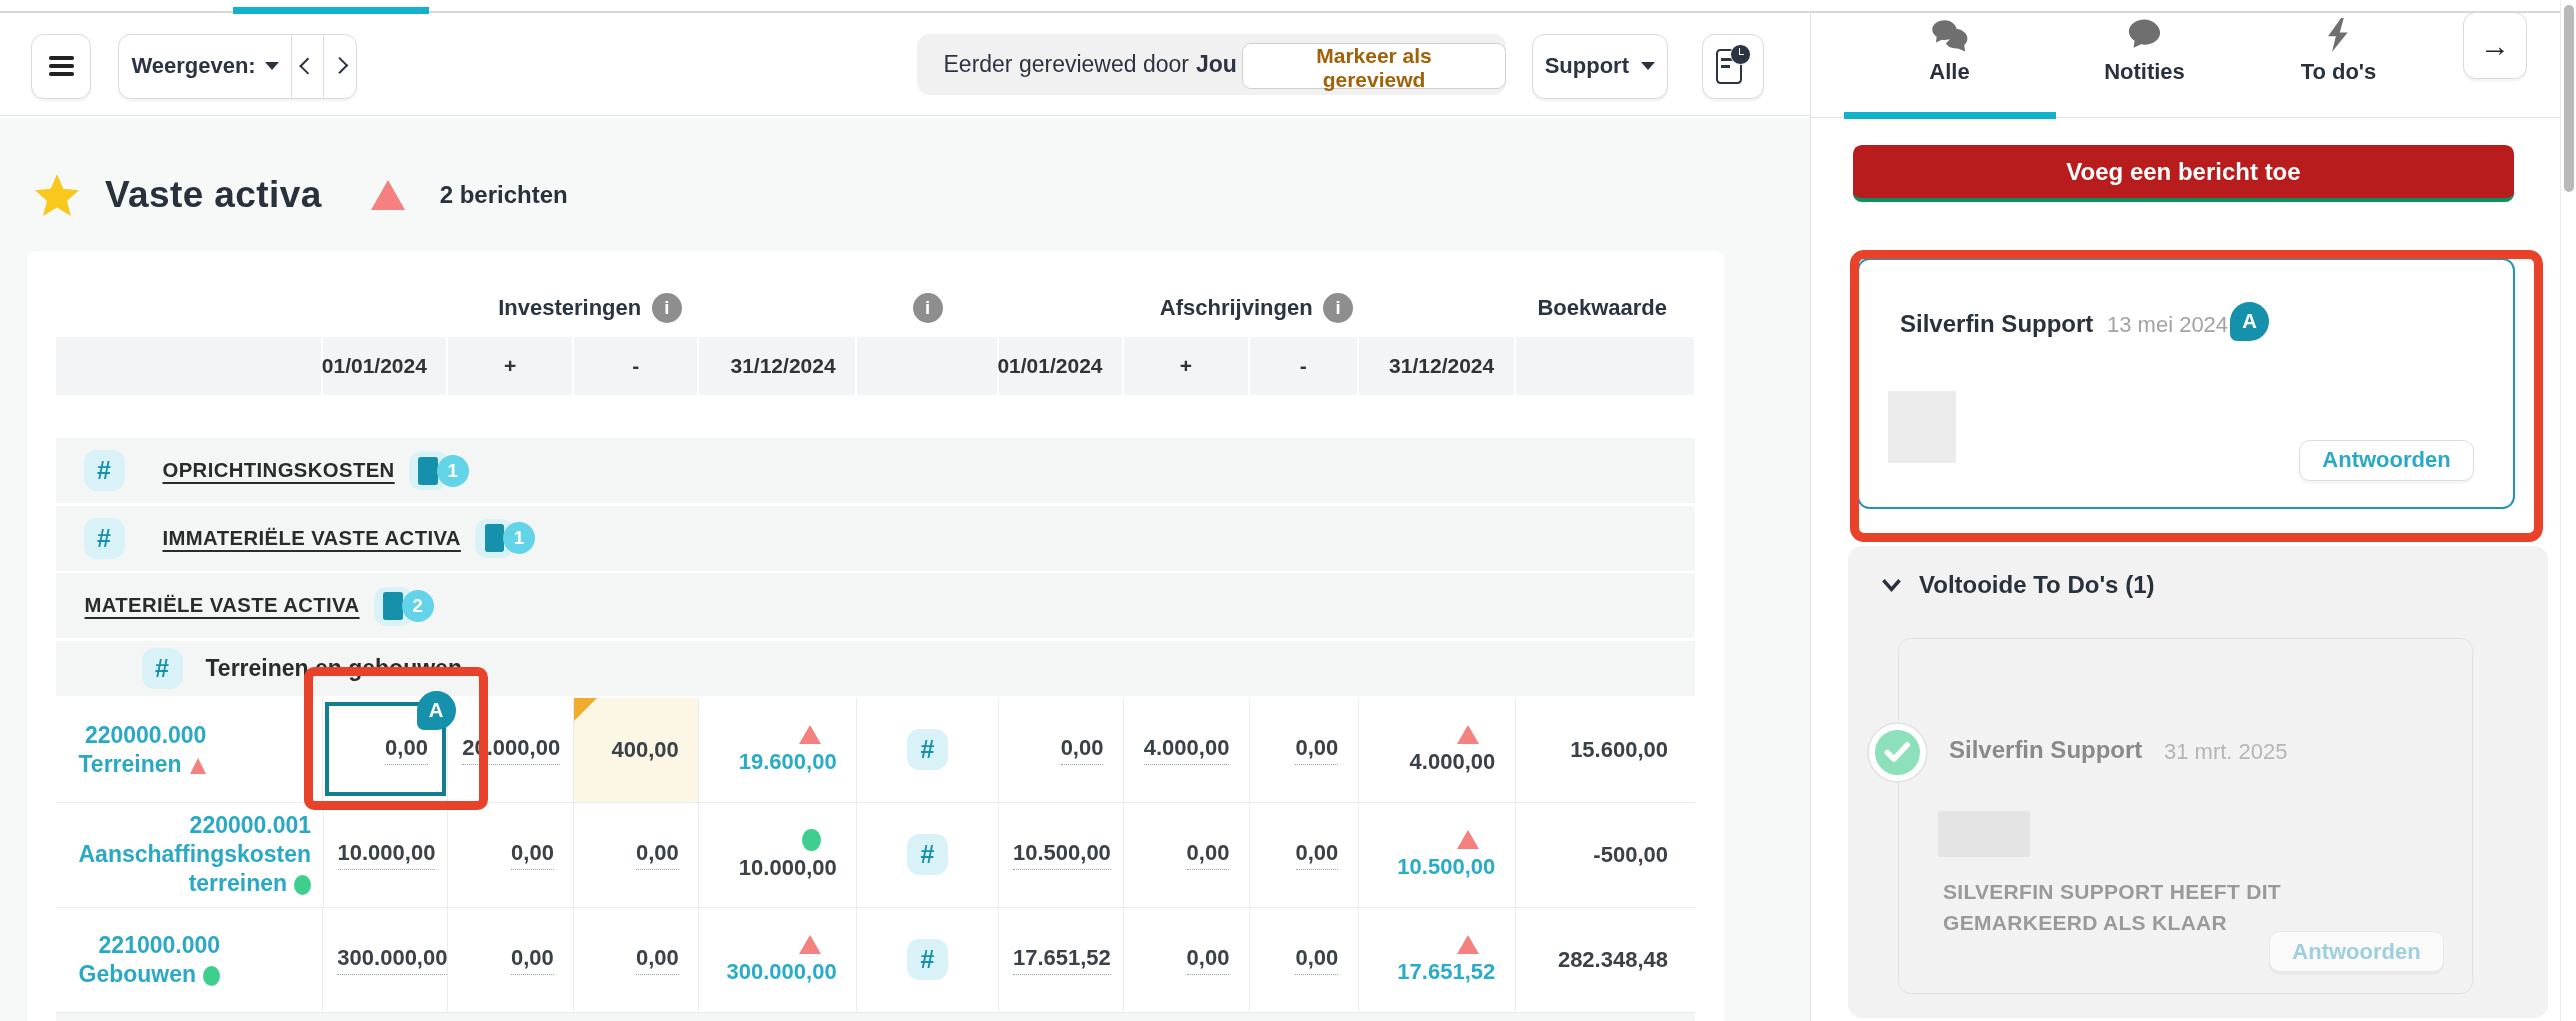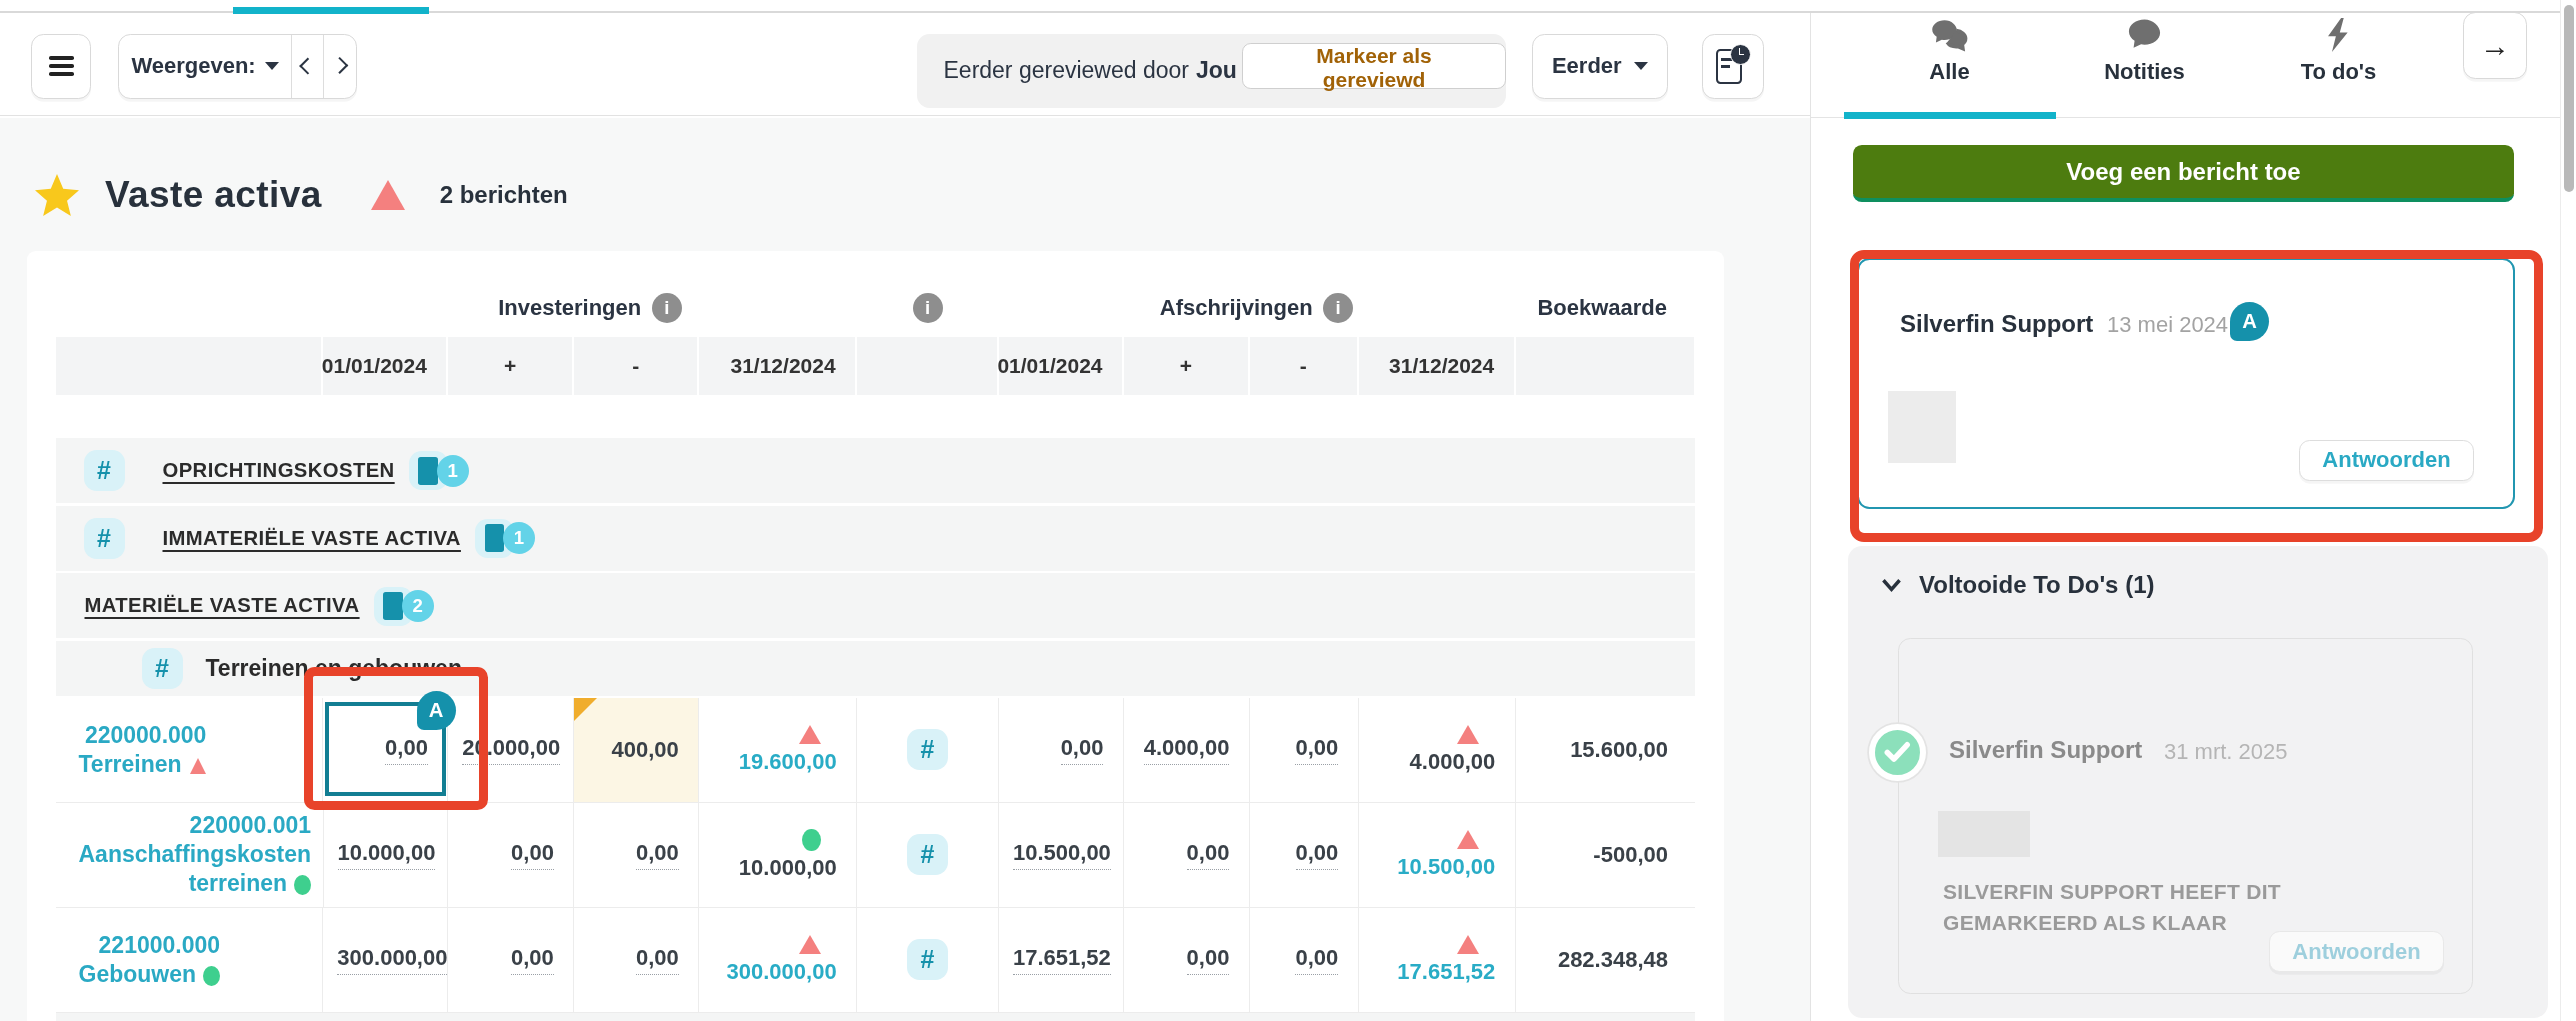--- a/index.html
+++ b/index.html
@@ -27,21 +27,21 @@
   .btn-group .seg { display:flex; align-items:center; justify-content:center; gap:8.8px; cursor:pointer;
     font-size:22px; font-weight:700; }
   .seg.view { flex:1 1 auto; padding:0 12.4px;text-align:center; }
   .seg.nav { width:48px; border-left:0.9px solid #ddd; }
   .caret { width:0; height:0; border-left:7px solid transparent; border-right:7px solid transparent;
     border-top:8.8px solid #2b3442; display:inline-block; }
   .chev { width:11.5px; height:11.5px; border-left:2.7px solid #2b3442; border-bottom:2.7px solid #2b3442;
     display:inline-block; }
   .chev.left  { transform:rotate(45deg); }
   .chev.right { transform:rotate(225deg); }
-  .review-pill { position:absolute; left:917px; top:17.7px; width:589px; height:74px; background:#f1f1f1;
+  .review-pill { position:absolute; left:917px; top:17.7px; width:589px; height:61px; background:#f1f1f1;
     border-radius:12.4px; display:flex; align-items:center; padding-left:26.5px; font-size:23px; color:#2b3442; }
   .review-pill b { margin-left:7px; }
   .mark-btn { position:absolute; left:325px; top:9.7px; height:46px; padding:0 21px; background:#fff;
     border:1.8px solid #cfcfcf; border-radius:8.8px; font-size:21px; font-weight:700; color:#a16207; cursor:pointer; }
   .actions-btn { left:1532px; width:136px; gap:12.4px; }
   .history-btn { left:1702px; width:62px; }
   .hist-icon { position:relative; width:35px; height:41px; }
   .hist-doc { position:absolute; left:0; top:3.5px; width:26.5px; height:35px; border:2.7px solid #2b3442; border-radius:4.4px; }
   .hist-doc::before, .hist-doc::after { content:""; position:absolute; left:3.5px; height:2.7px; background:#2b3442; }
   .hist-doc::before { top:7px; width:12.4px; }
@@ -141,21 +141,21 @@
   .panel-header { position:absolute; left:0; top:0; width:100%; height:118px; border-bottom:1.8px solid #e4e4e4; }
   .tab { position:absolute; top:17.7px; width:141px; display:flex; flex-direction:column; align-items:center;
     gap:7px; cursor:pointer; }
   .tab svg { width:37px; height:34px; fill:#6f6f6f; }
   .tab-label { font-size:22px; font-weight:700; color:#28313c; }
   .tab-alle { left:68px; } .tab-notities { left:263px; } .tab-todos { left:457px; }
   .tab-underline { position:absolute; left:33px; bottom:-1.8px; width:212px; height:7px; background:#12b3ca; }
   .collapse-btn { position:absolute; left:652px; top:12.4px; width:64px; height:67px; background:#fff;
     border:1.8px solid #d9d9d9; border-radius:12.4px; box-shadow:0 2.7px 0 rgba(0,0,0,.04);
     font-size:30px; color:#222; display:flex; align-items:center; justify-content:center; cursor:pointer; }
-  .add-message { position:absolute; left:42px; top:145px; width:661px; height:57px; background:#4d7c0f;
+  .add-message { position:absolute; left:42px; top:145px; width:661px; height:57px; background:#b91c1c;
     border:none; border-bottom:4.4px solid #0e8f5f; border-radius:8.8px; color:#fff; font-size:24px;
     font-weight:700; font-family:"Liberation Sans",sans-serif; cursor:pointer; }
   .message-card { position:absolute; left:46px; top:258px; width:658px; height:251px; background:#fff;
     border:2.7px solid #2196b0; border-radius:12.4px; }
   .msg-author { position:absolute; left:41px; top:50px; font-size:24px; font-weight:800; color:#28313c; }
   .msg-date { position:absolute; left:248px; top:52px; font-size:22px; color:#a3a3a3; }
   .msg-badge { position:absolute; left:371px; top:42px; width:39px; height:39px; background:#1591ab;
     border-radius:50% 50% 50% 7px; color:#fff; font-size:20.3px; font-weight:700;
     display:flex; align-items:center; justify-content:center; }
   .redacted { position:absolute; background:#ececec; }
@@ -215,21 +215,21 @@
       <div class="seg nav">
         <span class="chev right"></span>
       </div>
     </div>
     <div class="review-pill">
       <span>Eerder gereviewed door</span>
       <b>Jou</b>
       <button class="mark-btn">Markeer als gereviewd</button>
     </div>
     <button class="tb-btn actions-btn">
-      <span>Eerder</span>
+      <span>Support</span>
       <span class="caret"></span>
     </button>
     <button class="tb-btn history-btn">
       <span class="hist-icon">
         <span class="hist-doc"></span>
           <span class="hist-clock"></span>
       </span>
     </button>
   </header>
 

